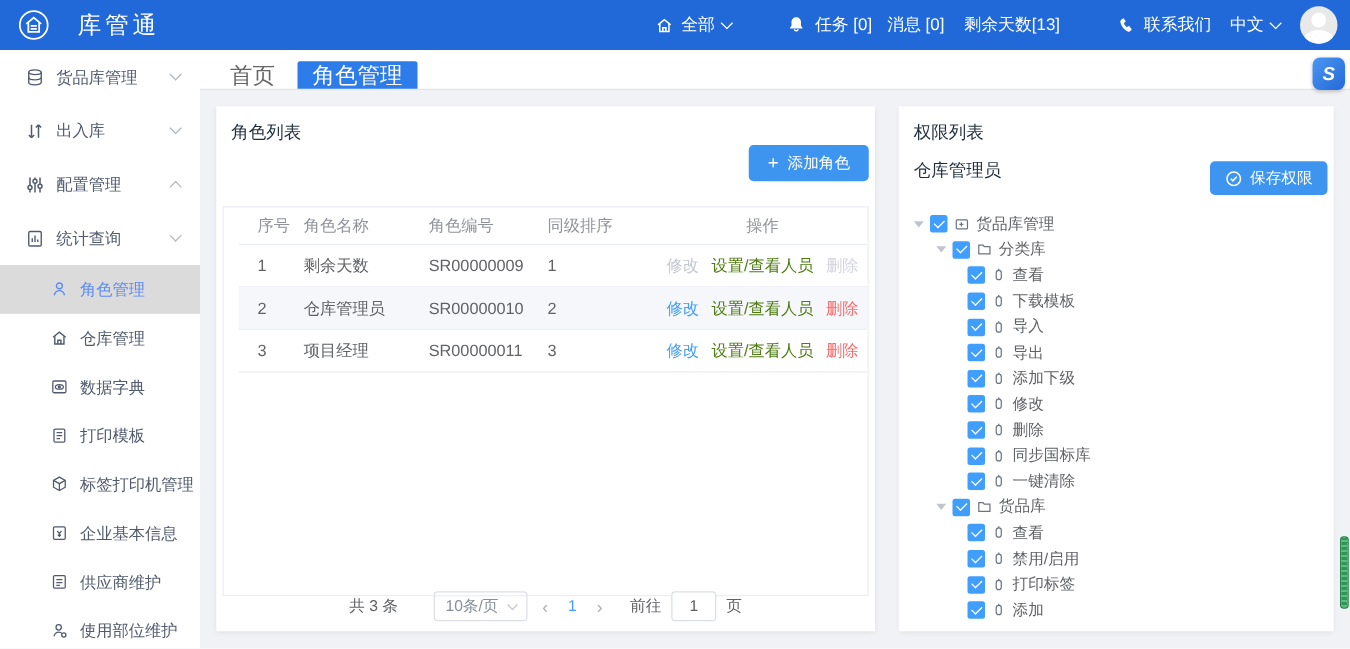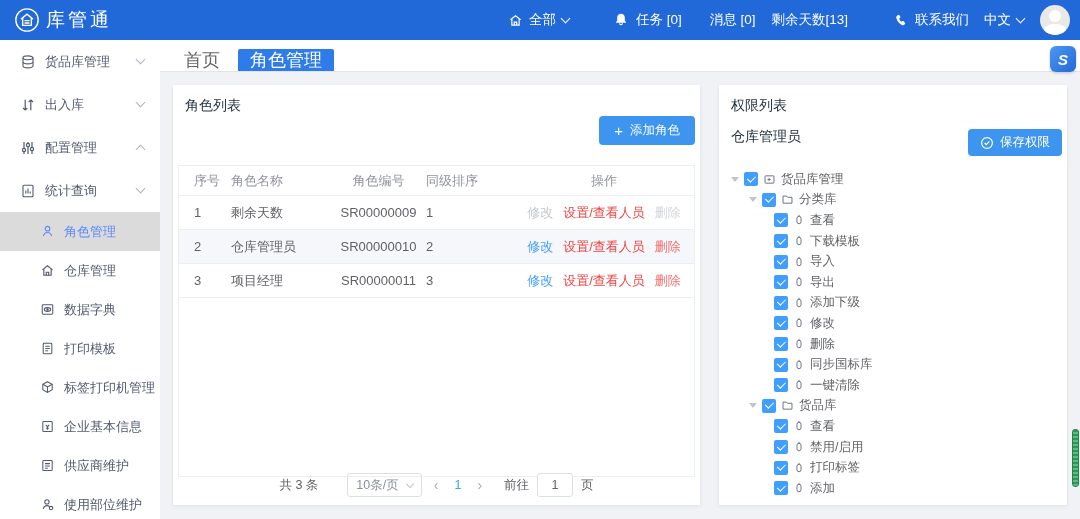--- a/index.html
+++ b/index.html
@@ -1,21 +1,21 @@
 <!DOCTYPE html>
 <html><head>
 <meta charset="utf-8">
 <style>
   * { margin:0; padding:0; box-sizing:border-box; }
   body { font-family:"Liberation Sans", sans-serif; }
   .app { position:relative; width:1080px; height:519px; background:#f0f2f5; overflow:hidden; font-size:13px; color:#606266; }
 
   
   .hdr { position:absolute; top:0; left:0; width:1080px; height:40px; background:#2169d8; display:flex; align-items:center; padding:0 10px 0 14px; color:#fff; }
-  .logo { display:flex; align-items:flex-start; gap:6px; }
+  .logo { display:flex; align-items:flex-start; gap:22px; }
   .logo-text { font-size:19px; letter-spacing:3px; font-weight:500; }
   .hdr-right { margin-left:auto; display:flex; align-items:center; font-size:13.5px; }
   .hdr-item { display:flex; align-items:center; gap:6px; cursor:pointer; }
   .chev { width:7px; height:7px; border-right:1.5px solid #fff; border-bottom:1.5px solid #fff; transform:rotate(45deg); margin-top:-3px; }
   .chev.gray { border-color:#b6bcc6; }
   .avatar { width:30px; height:30px; border-radius:50%; background:#e9e9e9; position:relative; overflow:hidden; flex:none; }
   .avatar::before { content:""; position:absolute; left:9px; top:5px; width:12px; height:12px; border-radius:50%; background:#fff; }
   .avatar::after { content:""; position:absolute; left:3px; top:19px; width:24px; height:16px; border-radius:50%; background:#fff; }
 
   
@@ -36,33 +36,33 @@
 
   .main { position:absolute; top:45px; left:13px; display:flex; gap:19px; }
   .panel { background:#fff; height:420px; box-shadow:0 1px 4px rgba(0,21,41,.08); position:relative; }
   .panel-title { padding:12px 0 0 12px; font-size:14px; color:#1f2d3d; font-weight:500; }
 
   
   .role-panel { width:527px; }
   .add-btn { position:absolute; top:31px; right:5px; height:29px; padding:0 15px; background:#3d95ef; color:#fff; border:none; border-radius:4px; font-size:12.5px; display:flex; align-items:center; gap:7px; cursor:pointer; font-family:inherit; }
   .add-btn .plus { font-size:15px; font-weight:400; line-height:1; }
 
-  .tbl { position:absolute; top:80px; left:5px; width:517px; height:312px; border:1px solid #ebeef5; font-size:13px; }
+  .tbl { position:absolute; top:80px; left:5px; width:517px; height:312px; border:1px solid #ebeef5; font-size:13px;padding-left:12px; }
   .tr { display:flex; align-items:center; }
   .thead { height:30px; color:#909399; font-weight:500; border-bottom:1px solid #ebeef5; }
   .trow { height:34px; border-bottom:1px solid #ebeef5; color:#606266; }
   .trow.hl { background:#f5f7fa; }
   .c1 { width:52px; padding-left:15px; }
   .c2 { width:100px; }
-  .c3 { width:95px;text-align:center; }
+  .c3 { width:95px; }
   .c4 { width:88px; }
   .c5 { flex:1; text-align:center; display:flex; justify-content:center; gap:10px; }
   .op { cursor:pointer; }
   .op.edit { color:#409eff; }
-  .op.assign { color:#ef4444; }
+  .op.assign { color:#4d7c0f; }
   .op.del { color:#f56c6c; }
   .op.dis { color:#c3c7cf; }
   .op.disr { color:#d3d5dc; }
 
   .pager { position:absolute; bottom:8px; left:0; width:100%; display:flex; justify-content:center; align-items:center; gap:8px; font-size:12.5px; color:#606266; }
   .psel { height:24px; min-width:74px; border:1px solid #dcdfe6; border-radius:3px; display:flex; align-items:center; gap:8px; padding:0 8px; color:#888f99; cursor:pointer;margin-left:21px; }
   .psel .chev { border-color:#c0c4cc; width:6px; height:6px; }
   .parrow { color:#a8abb2; font-size:14px; cursor:pointer; padding:0 4px; }
   .pnum { color:#409eff; padding:0 4px; cursor:pointer; }
   .goin { width:36px; height:24px; border:1px solid #dcdfe6; border-radius:3px; text-align:center; font-size:12.5px; color:#606266; font-family:inherit; }
@@ -112,21 +112,21 @@
         <i class="chev"></i>
       </div>
 
       <div class="hdr-item" style="margin-left:44px">
         <svg width="16" height="16" viewBox="0 0 16 16">
           <path d="M8 1.8c-2.1 0-3.8 1.7-3.8 3.8v2.9L3 10.2v.6h10v-.6l-1.2-1.7V5.6C11.8 3.5 10.1 1.8 8 1.8z" fill="#fff"></path>
           <path d="M6.7 11.8a1.4 1.4 0 0 0 2.6 0" stroke="#fff" stroke-width="1.2" fill="none" stroke-linecap="round"></path>
         </svg>
       </div>
       <span class="hdr-item" style="margin-left:7px">任务 [0]</span>
-      <span class="hdr-item" style="margin-left:28px">消息 [0]</span>
+      <span class="hdr-item" style="margin-left:12px">消息 [0]</span>
       <span class="hdr-item" style="margin-left:16px">剩余天数[13]</span>
 
       <div class="hdr-item" style="margin-left:46px">
         <svg width="15" height="15" viewBox="0 0 16 16">
           <path d="M4.3 2.2 6.2 4c.3.3.3.8 0 1.1l-1 1.1c.6 1.3 1.6 2.5 2.9 3.2l1.1-1c.3-.3.8-.3 1.1 0l1.9 1.8c.3.3.3.8 0 1.1l-.9 1c-.6.6-1.6.9-2.4.5C5.8 11.6 3.3 9.1 2.1 6c-.3-.8-.1-1.8.5-2.4l.9-.9c.2-.3.6-.3.8-.5z" fill="#fff" transform="rotate(8 8 8)"></path>
         </svg>
         <span>联系我们</span>
       </div>
 
       <div class="hdr-item" style="margin-left:15px">

